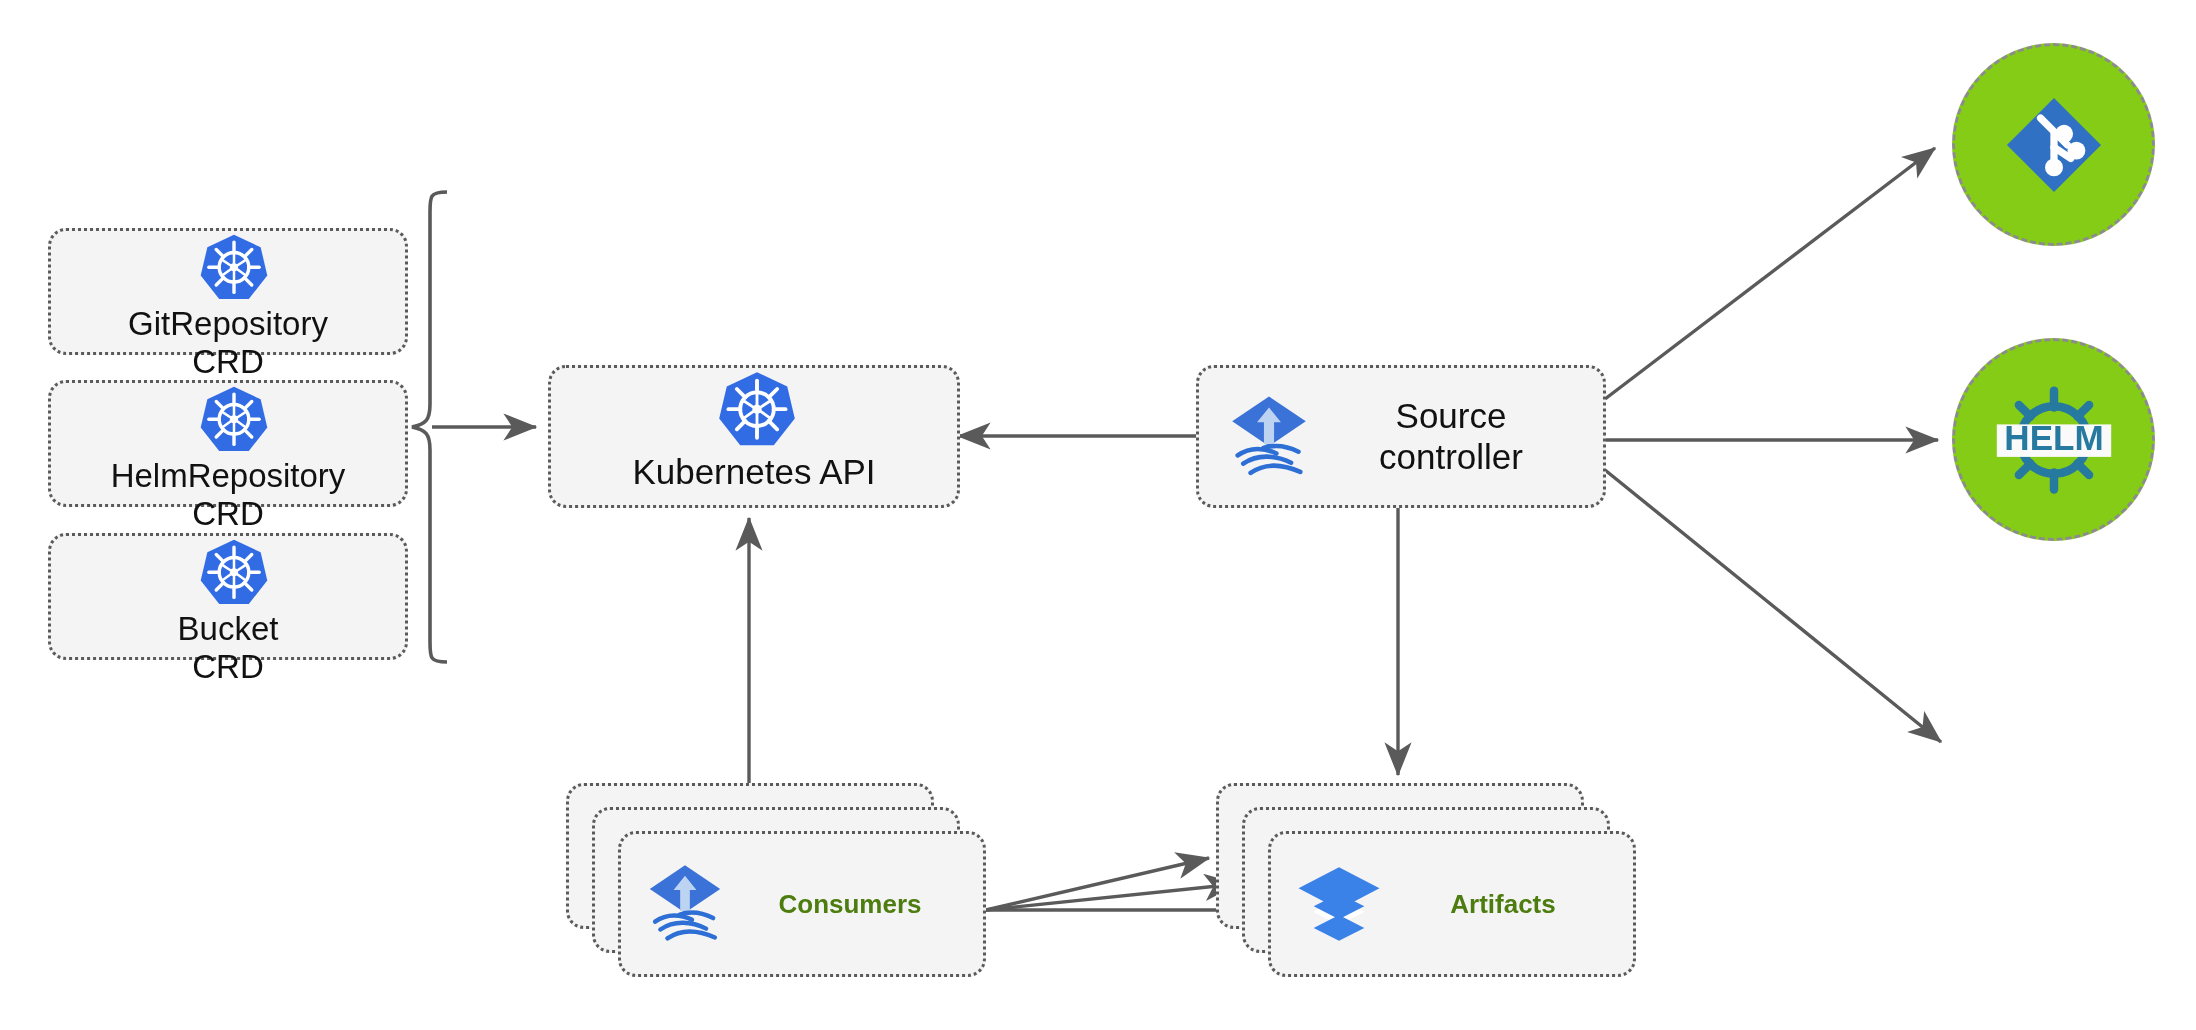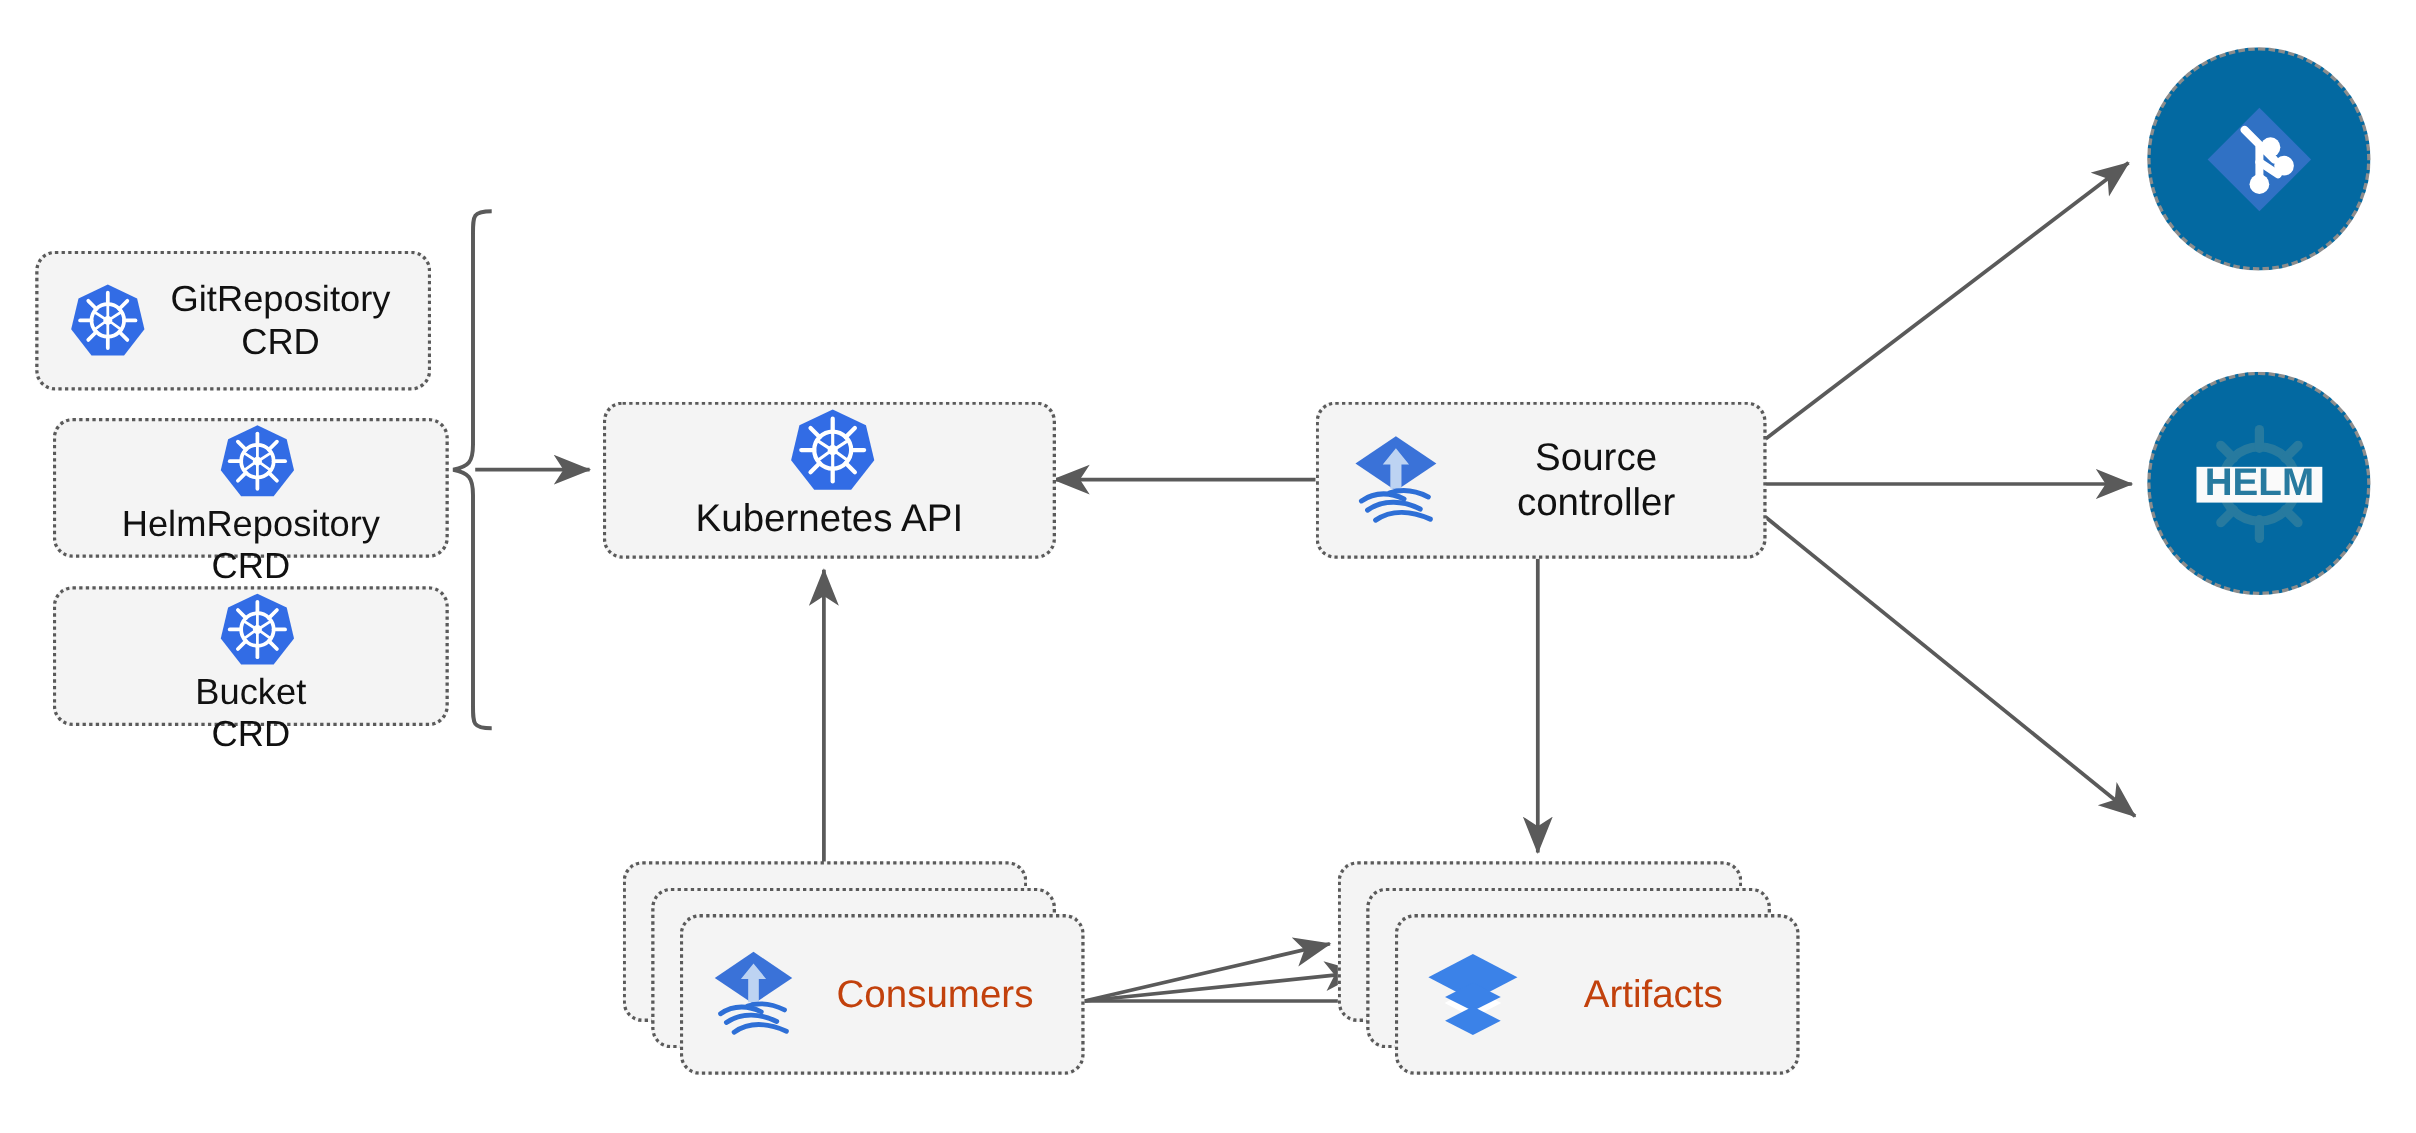--- a/index.html
+++ b/index.html
@@ -36,39 +36,39 @@
 
   
   .mainbox{height:143px;}
   .mainbox .label{flex:1;font-size:35px;}
 
   
   .circle{
     position:absolute;
     width:203px;height:203px;
     border-radius:50%;
-    background:#0369a1;
+    background:#84cc16;
     border:3px dashed #8c8c8c;
     box-sizing:border-box;
     display:flex;align-items:center;justify-content:center;
   }
 
   
   .stack{position:absolute;}
   .stack .layer{
     position:absolute;
     background:#f4f4f4;
     border:3px dotted #5a5a5a;
     border-radius:18px;
     box-sizing:border-box;
   }
   .stack .front{
     display:flex;align-items:center;justify-content:flex-start;
   }
-  .stack .front .label{font-size:35px;color:#c2410c;flex:1;text-align:center;}
+  .stack .front .label{font-size:26px;color:#4d7c0f;flex:1;text-align:center;font-weight:bold;}
 
   svg.icon{display:block;}
   .svg-layer{position:absolute;inset:0;pointer-events:none;}
 </style>
 </head>
 <body>
 
 <div id="canvas">
 
   <svg class="svg-layer" width="2196" height="1030" viewBox="0 0 2196 1030">
@@ -101,21 +101,21 @@
       <line x1="1605" y1="440" x2="1938" y2="440" marker-end="url(#ah)"></line>
 
       <line x1="1605" y1="470" x2="1941" y2="742" marker-end="url(#ah)"></line>
 
       <line x1="986" y1="910" x2="1209" y2="858" marker-end="url(#ah)"></line>
       <line x1="986" y1="910" x2="1237" y2="884" marker-end="url(#ah)"></line>
       <line x1="986" y1="910" x2="1266" y2="910" marker-end="url(#ah)"></line>
     </g>
   </svg>
 
-  <div class="node crd" style="left:32px;  top:228px;">
+  <div class="node crd" style="left:48px;  top:228px;flex-direction:column;">
     <span class="ico">
       <svg class="icon" viewBox="0 0 100 100" width="74" height="74">
         <path d="M50 5 L86 22 L95 60 L70 92 L30 92 L5 60 L14 22 Z" fill="#326CE5"></path>
         <g fill="none" stroke="#ffffff" stroke-width="4.6" stroke-linecap="round">
           <circle cx="50" cy="49" r="20"></circle>
           <line x1="50" y1="15" x2="50" y2="29"></line>
           <line x1="50" y1="69" x2="50" y2="83"></line>
           <line x1="16" y1="49" x2="30" y2="49"></line>
           <line x1="70" y1="49" x2="84" y2="49"></line>
           <line x1="26" y1="25" x2="36" y2="35"></line>

